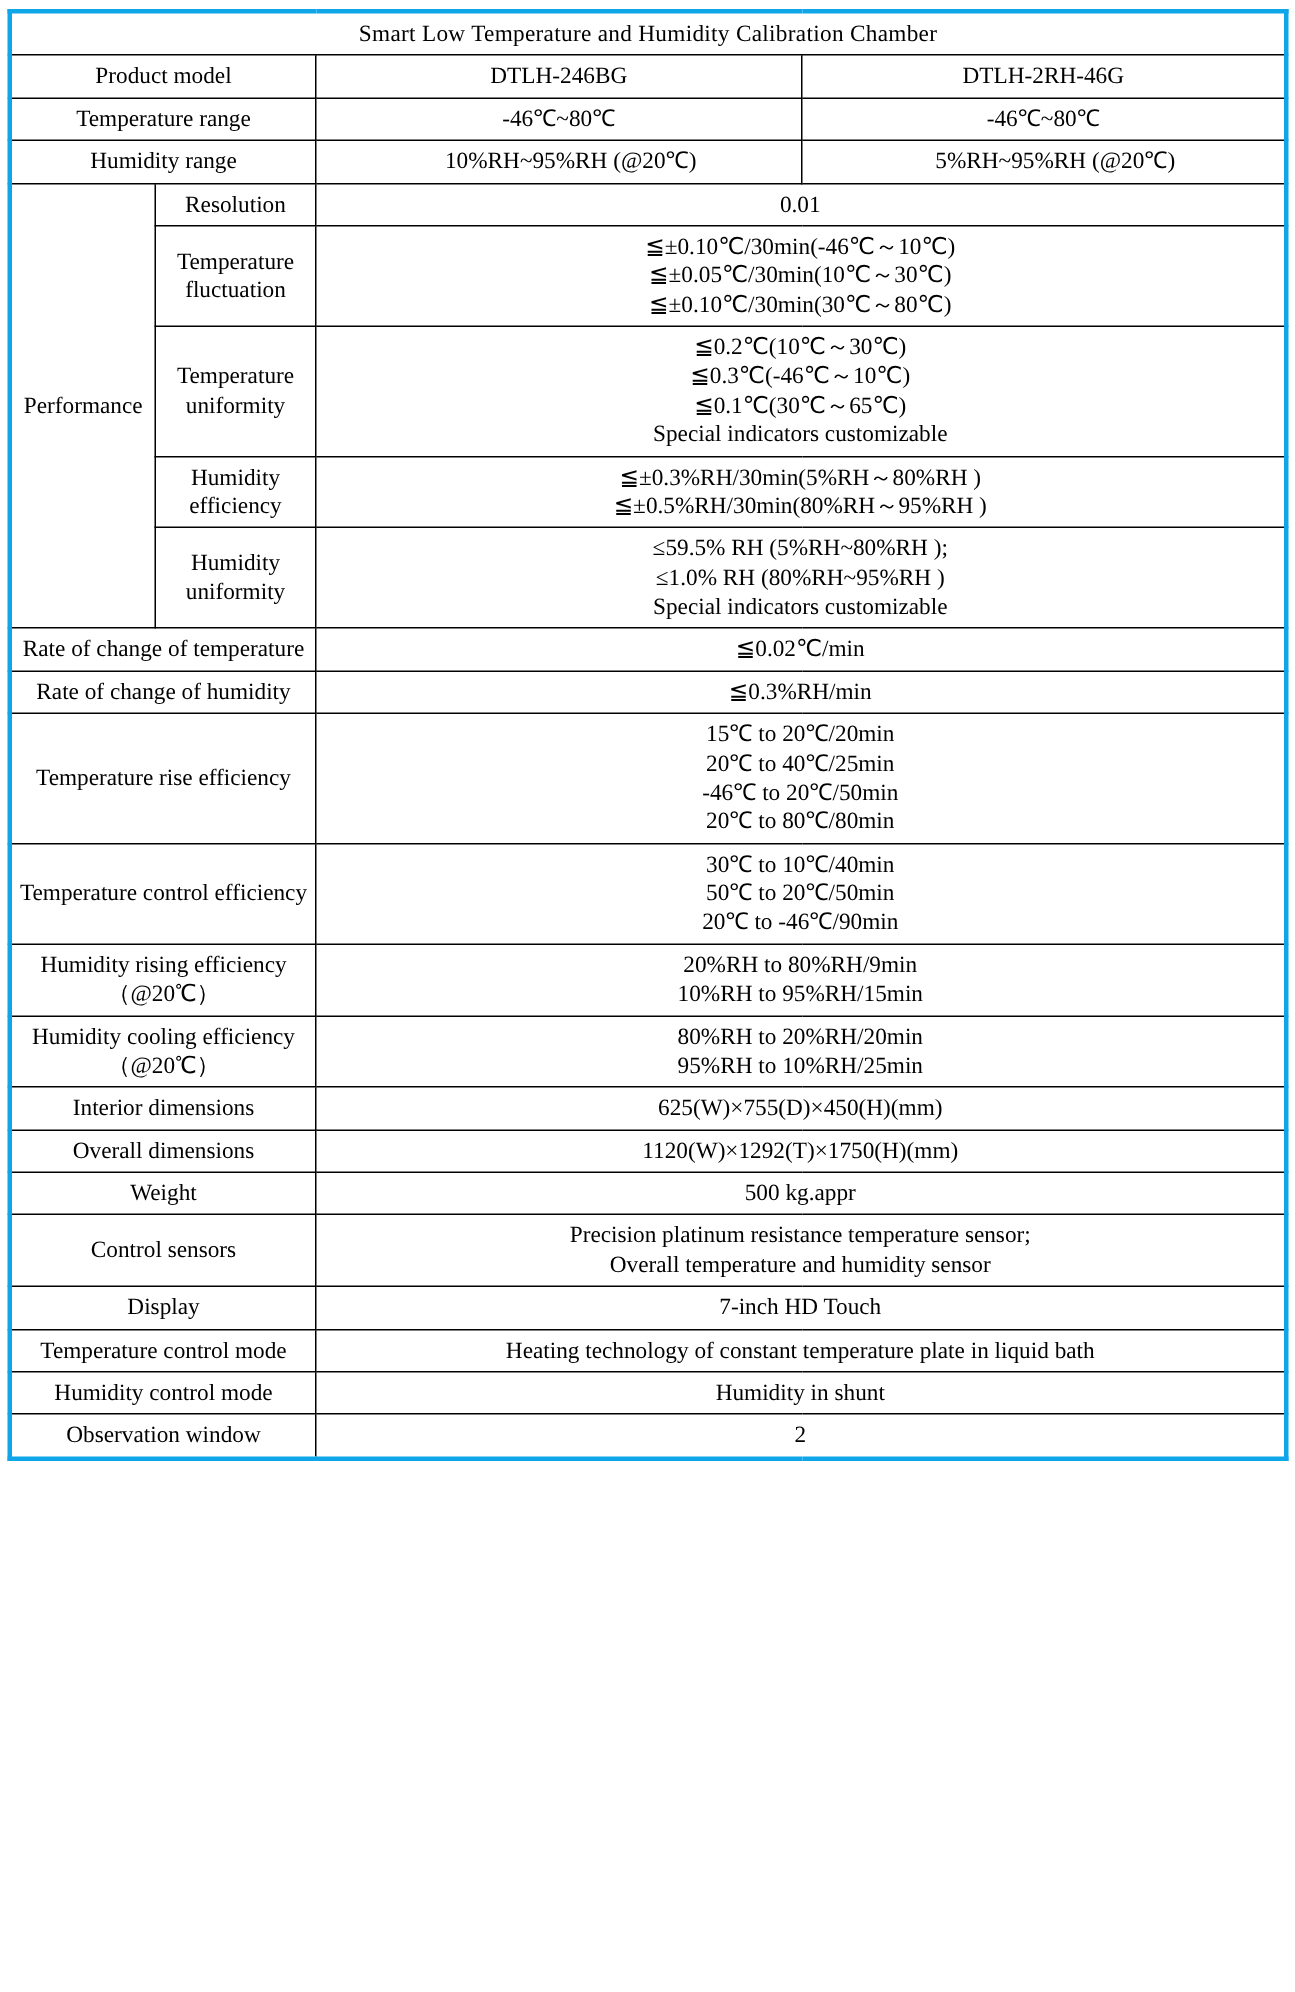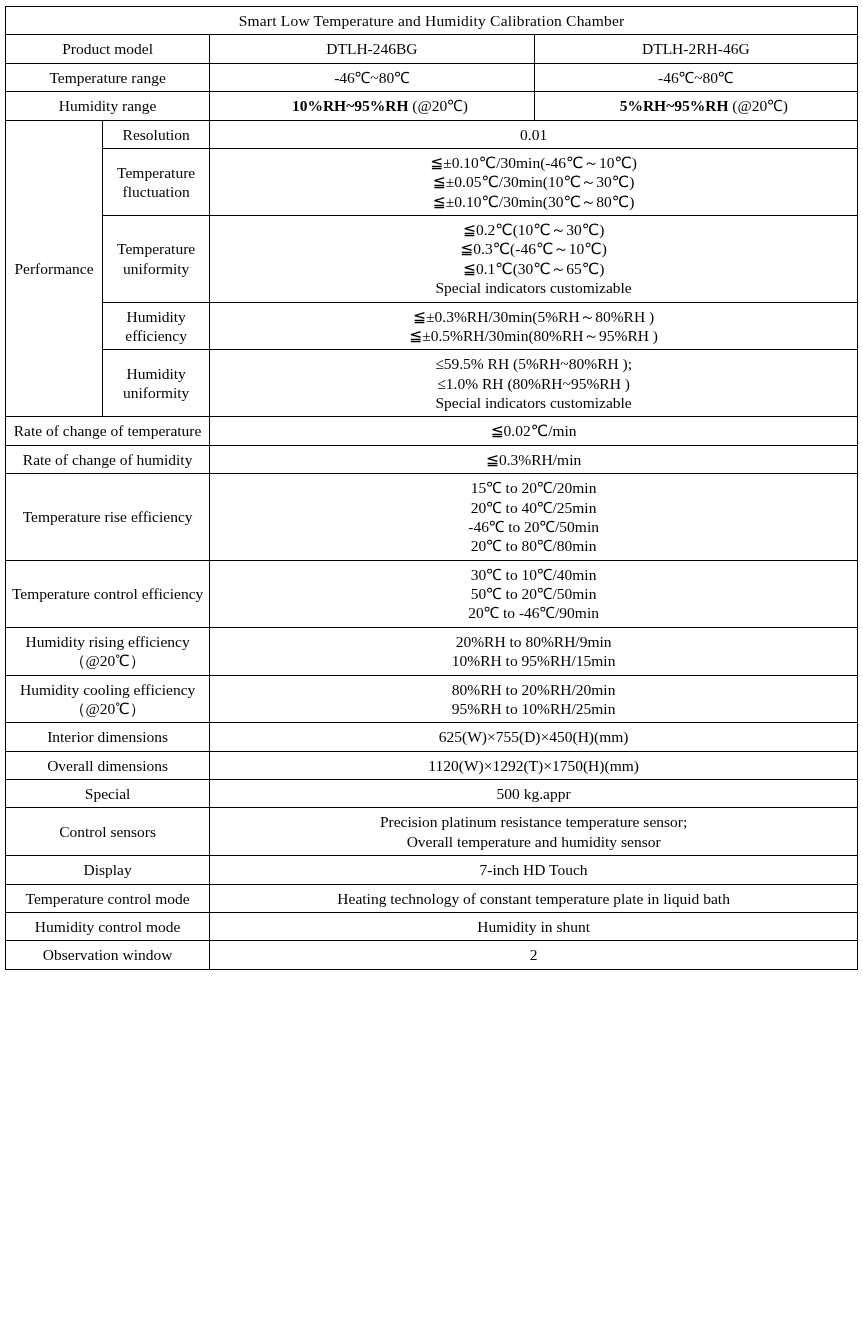--- a/index.html
+++ b/index.html
@@ -15,41 +15,41 @@
     width: 863px;
     min-height: 1328px;
     box-sizing: border-box;
     padding: 6px 5px 5px 5px;
     background: #ffffff;
   }
   table.spec {
     border-collapse: collapse;
     width: 853px;
     table-layout: fixed;
-    border: 1px solid #0ea5e9;
+    border: 3px solid #0ea5e9;
   }
   table.spec td, table.spec th {
     border: 1px solid #000;
     padding: 4px 4px;
     font-size: 15.5px;
     line-height: 1.25;
     text-align: center;
     vertical-align: middle;
     color: #000;
     font-weight: normal;
   }
   .title-cell {
     font-size: 21px;
     font-weight: bold;
     letter-spacing: 0.2px;
     padding: 9px 4px 10px 4px;
     font-family: "Liberation Serif", serif;
   }
   .bold {
-    font-weight: bold;
+    font-weight: normal;
     margin-left: 16px;
   }
   .multi {
     line-height: 1.45;
   }
   .multi div {
     white-space: nowrap;
   }
   .u-wavy {
     text-decoration-style: wavy;
@@ -192,21 +192,21 @@
         <td colspan="2" class="cell-pad-tall">Interior dimensions</td>
         <td colspan="2">625(W)×755(D)×450(H)(mm)</td>
       </tr>
 
       <tr>
         <td colspan="2" class="cell-pad-tall">Overall dimensions</td>
         <td colspan="2">1120(W)×1292(T)×1750(H)(mm)</td>
       </tr>
 
       <tr>
-        <td colspan="2" class="cell-pad-tall">Special</td>
+        <td colspan="2" class="cell-pad-tall">Weight</td>
         <td colspan="2">500 kg.appr</td>
       </tr>
 
       <tr>
         <td colspan="2">Control sensors</td>
         <td colspan="2" class="multi">
           <div>Precision platinum resistance temperature sensor;</div>
           <div><span class="u-wavy">Overall</span><span> temperature and humidity sensor</span></div>
         </td>
       </tr>

